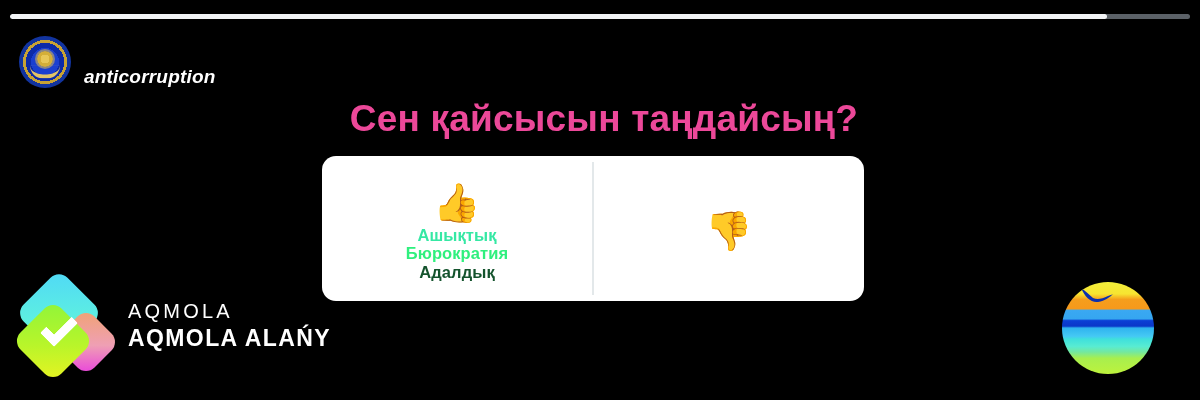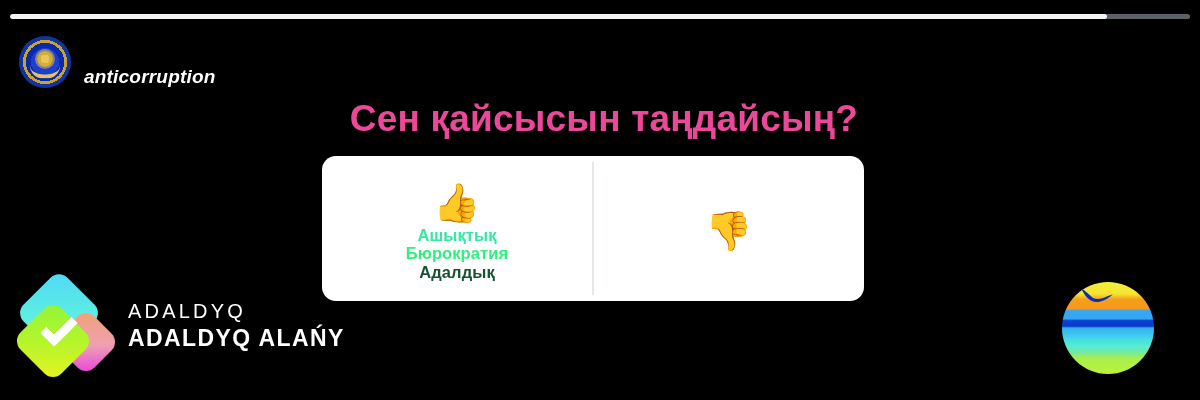--- a/index.html
+++ b/index.html
@@ -217,22 +217,22 @@
 </div>
 
 <div id="brand-lockup">
   <div id="brand-mark">
     <div class="dia dia-cyan"></div>
     <div class="dia dia-pink"></div>
     <div class="dia dia-green"></div>
     <div class="check"></div>
   </div>
   <div id="brand-text">
-    <div id="brand-line1">ADALDYQ</div>
-    <div id="brand-line2">ADALDYQ ALAŃY</div>
+    <div id="brand-line1">AQMOLA</div>
+    <div id="brand-line2">AQMOLA ALAŃY</div>
   </div>
 </div>
 
 <div id="region-emblem">
   <svg class="bird" viewBox="0 0 34 16">
     <path d="M1 1 C6 4, 9 8, 13 11 C17 13, 22 12, 28 9 C31 8, 33 7, 33 7 C30 10, 25 14, 18 15 C11 16, 5 10, 1 1 Z" fill="#0b2fae"></path>
   </svg>
 </div>
 
 </body></html>

